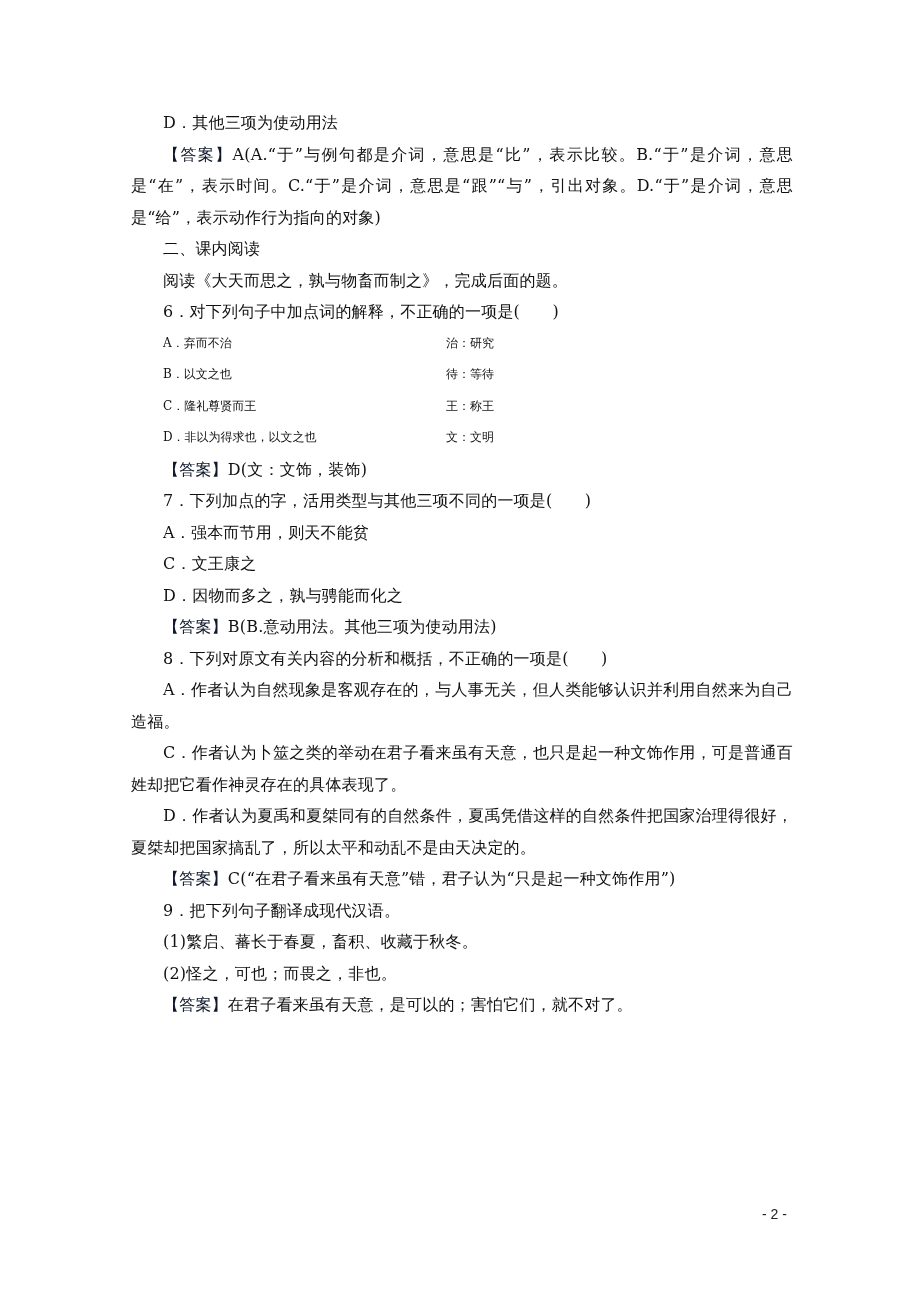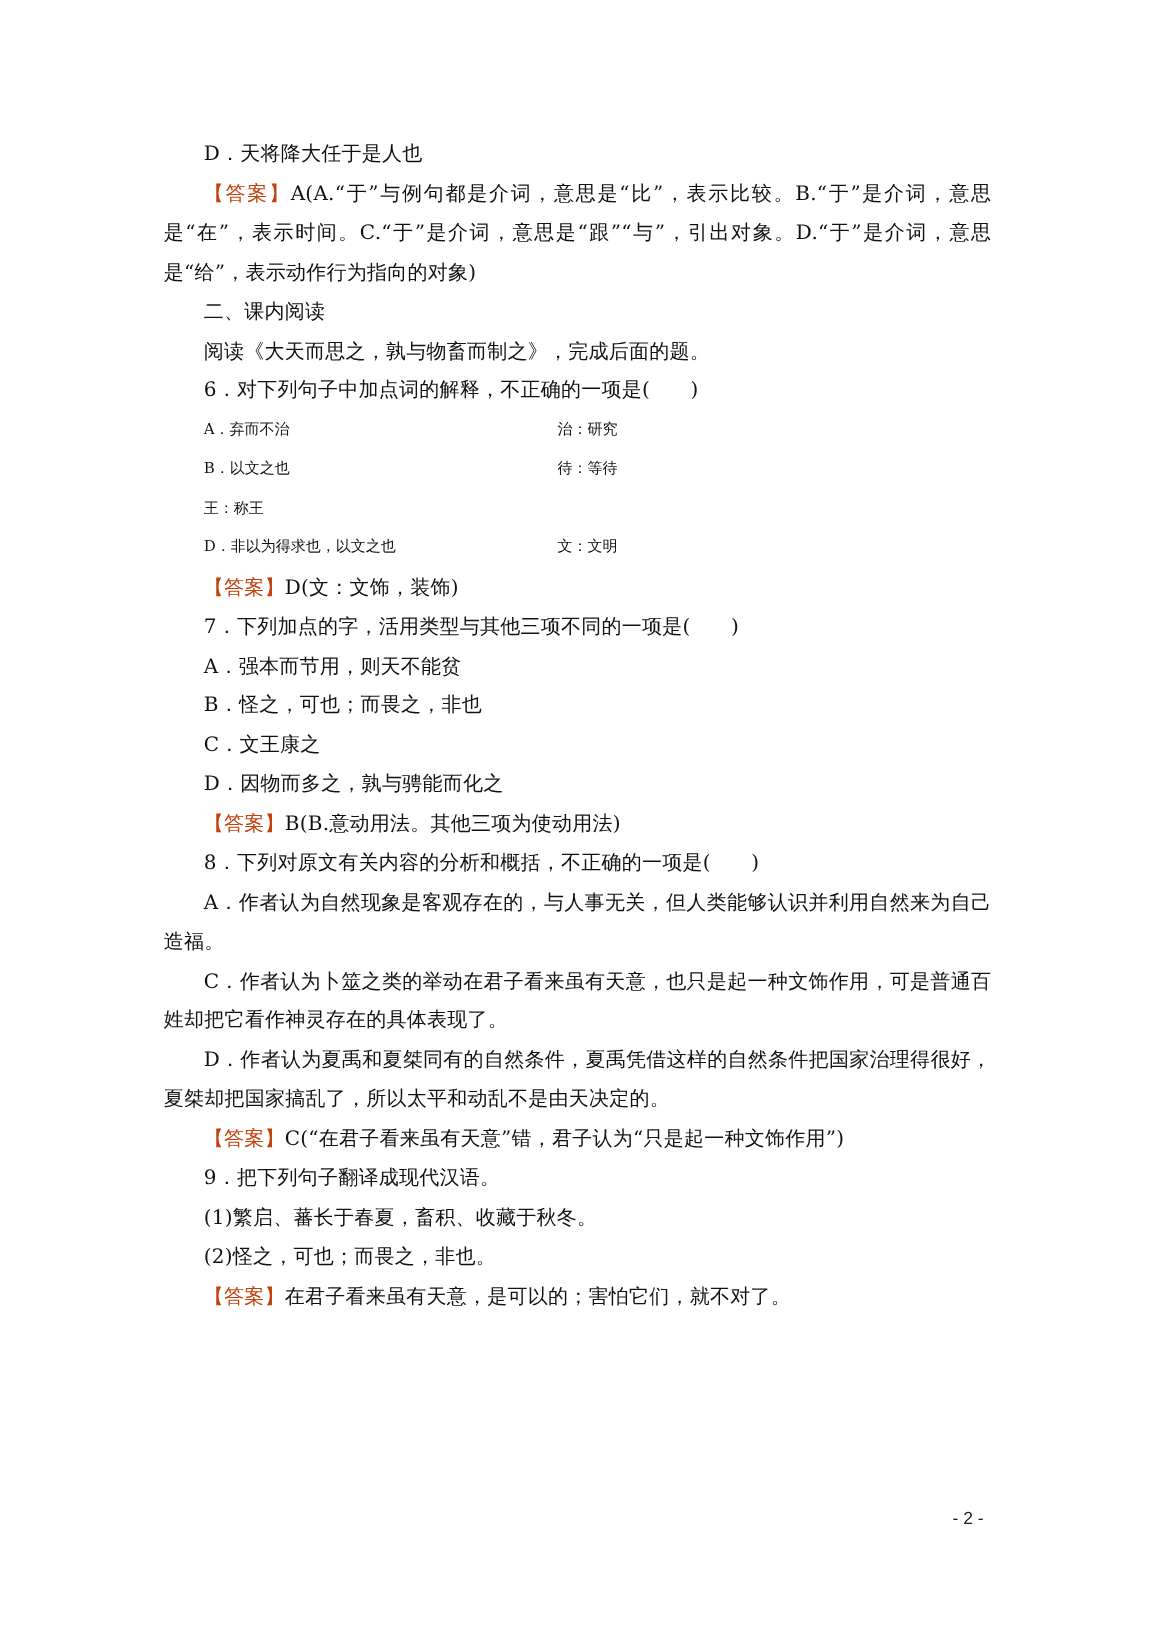--- a/index.html
+++ b/index.html
@@ -29,21 +29,21 @@
     letter-spacing: 0.2px;
   }
   .para {
     font-size: 16px;
     line-height: 31.5px;
     text-indent: 32px;
     letter-spacing: 0.2px;
     text-align: justify;
   }
   .indent { padding-left: 32px; }
-  .tag { color: #c2410c; }
+  .tag { color: #0f172a; }
   .row {
     display: flex;
     padding-left: 32px;
     font-size: 12px;
     line-height: 31.5px;
     height: 31.5px;
     white-space: nowrap;
   }
   .row .opt { width: 283px; }
   .page-number {
@@ -53,48 +53,48 @@
     font-family: "Liberation Sans", sans-serif;
     font-size: 14px;
     color: #222;
   }
 </style>
 </head>
 <body>
 
 <div class="page">
 
-  <div class="line indent">D．天将降大任于是人也</div>
+  <div class="line indent">D．其他三项为使动用法</div>
 
   <div class="para"><span class="tag">【答案】</span><span>A(A.“于”与例句都是介词，意思是“比”，表示比较。B.“于”是介词，意思是“在”，表示时间。C.“于”是介词，意思是“跟”“与”，引出对象。D.“于”是介词，意思是“给”，表示动作行为指向的对象)</span></div>
 
   <div class="line indent">二、课内阅读</div>
   <div class="line indent">阅读《大天而思之，孰与物畜而制之》，完成后面的题。</div>
 
   <div class="line indent">6．对下列句子中加点词的解释，不正确的一项是(　　)</div>
   <div class="row">
     <span class="opt">A．弃而不治</span>
     <span>治：研究</span>
   </div>
   <div class="row">
     <span class="opt">B．以文之也</span>
     <span>待：等待</span>
   </div>
   <div class="row">
+    <span class="opt">C．隆礼尊贤而王</span>
     <span>王：称王</span>
   </div>
   <div class="row">
     <span class="opt">D．非以为得求也，以文之也</span>
     <span>文：文明</span>
   </div>
   <div class="line indent"><span class="tag">【答案】</span><span>D(文：文饰，装饰)</span></div>
 
   <div class="line indent">7．下列加点的字，活用类型与其他三项不同的一项是(　　)</div>
   <div class="line indent">A．强本而节用，则天不能贫</div>
-  <div class="line indent">B．怪之，可也；而畏之，非也</div>
   <div class="line indent">C．文王康之</div>
   <div class="line indent">D．因物而多之，孰与骋能而化之</div>
   <div class="line indent"><span class="tag">【答案】</span><span>B(B.意动用法。其他三项为使动用法)</span></div>
 
   <div class="line indent">8．下列对原文有关内容的分析和概括，不正确的一项是(　　)</div>
   <div class="para">A．作者认为自然现象是客观存在的，与人事无关，但人类能够认识并利用自然来为自己造福。</div>
   <div class="para">C．作者认为卜筮之类的举动在君子看来虽有天意，也只是起一种文饰作用，可是普通百姓却把它看作神灵存在的具体表现了。</div>
   <div class="para">D．作者认为夏禹和夏桀同有的自然条件，夏禹凭借这样的自然条件把国家治理得很好，夏桀却把国家搞乱了，所以太平和动乱不是由天决定的。</div>
   <div class="line indent"><span class="tag">【答案】</span><span>C(“在君子看来虽有天意”错，君子认为“只是起一种文饰作用”)</span></div>
 

